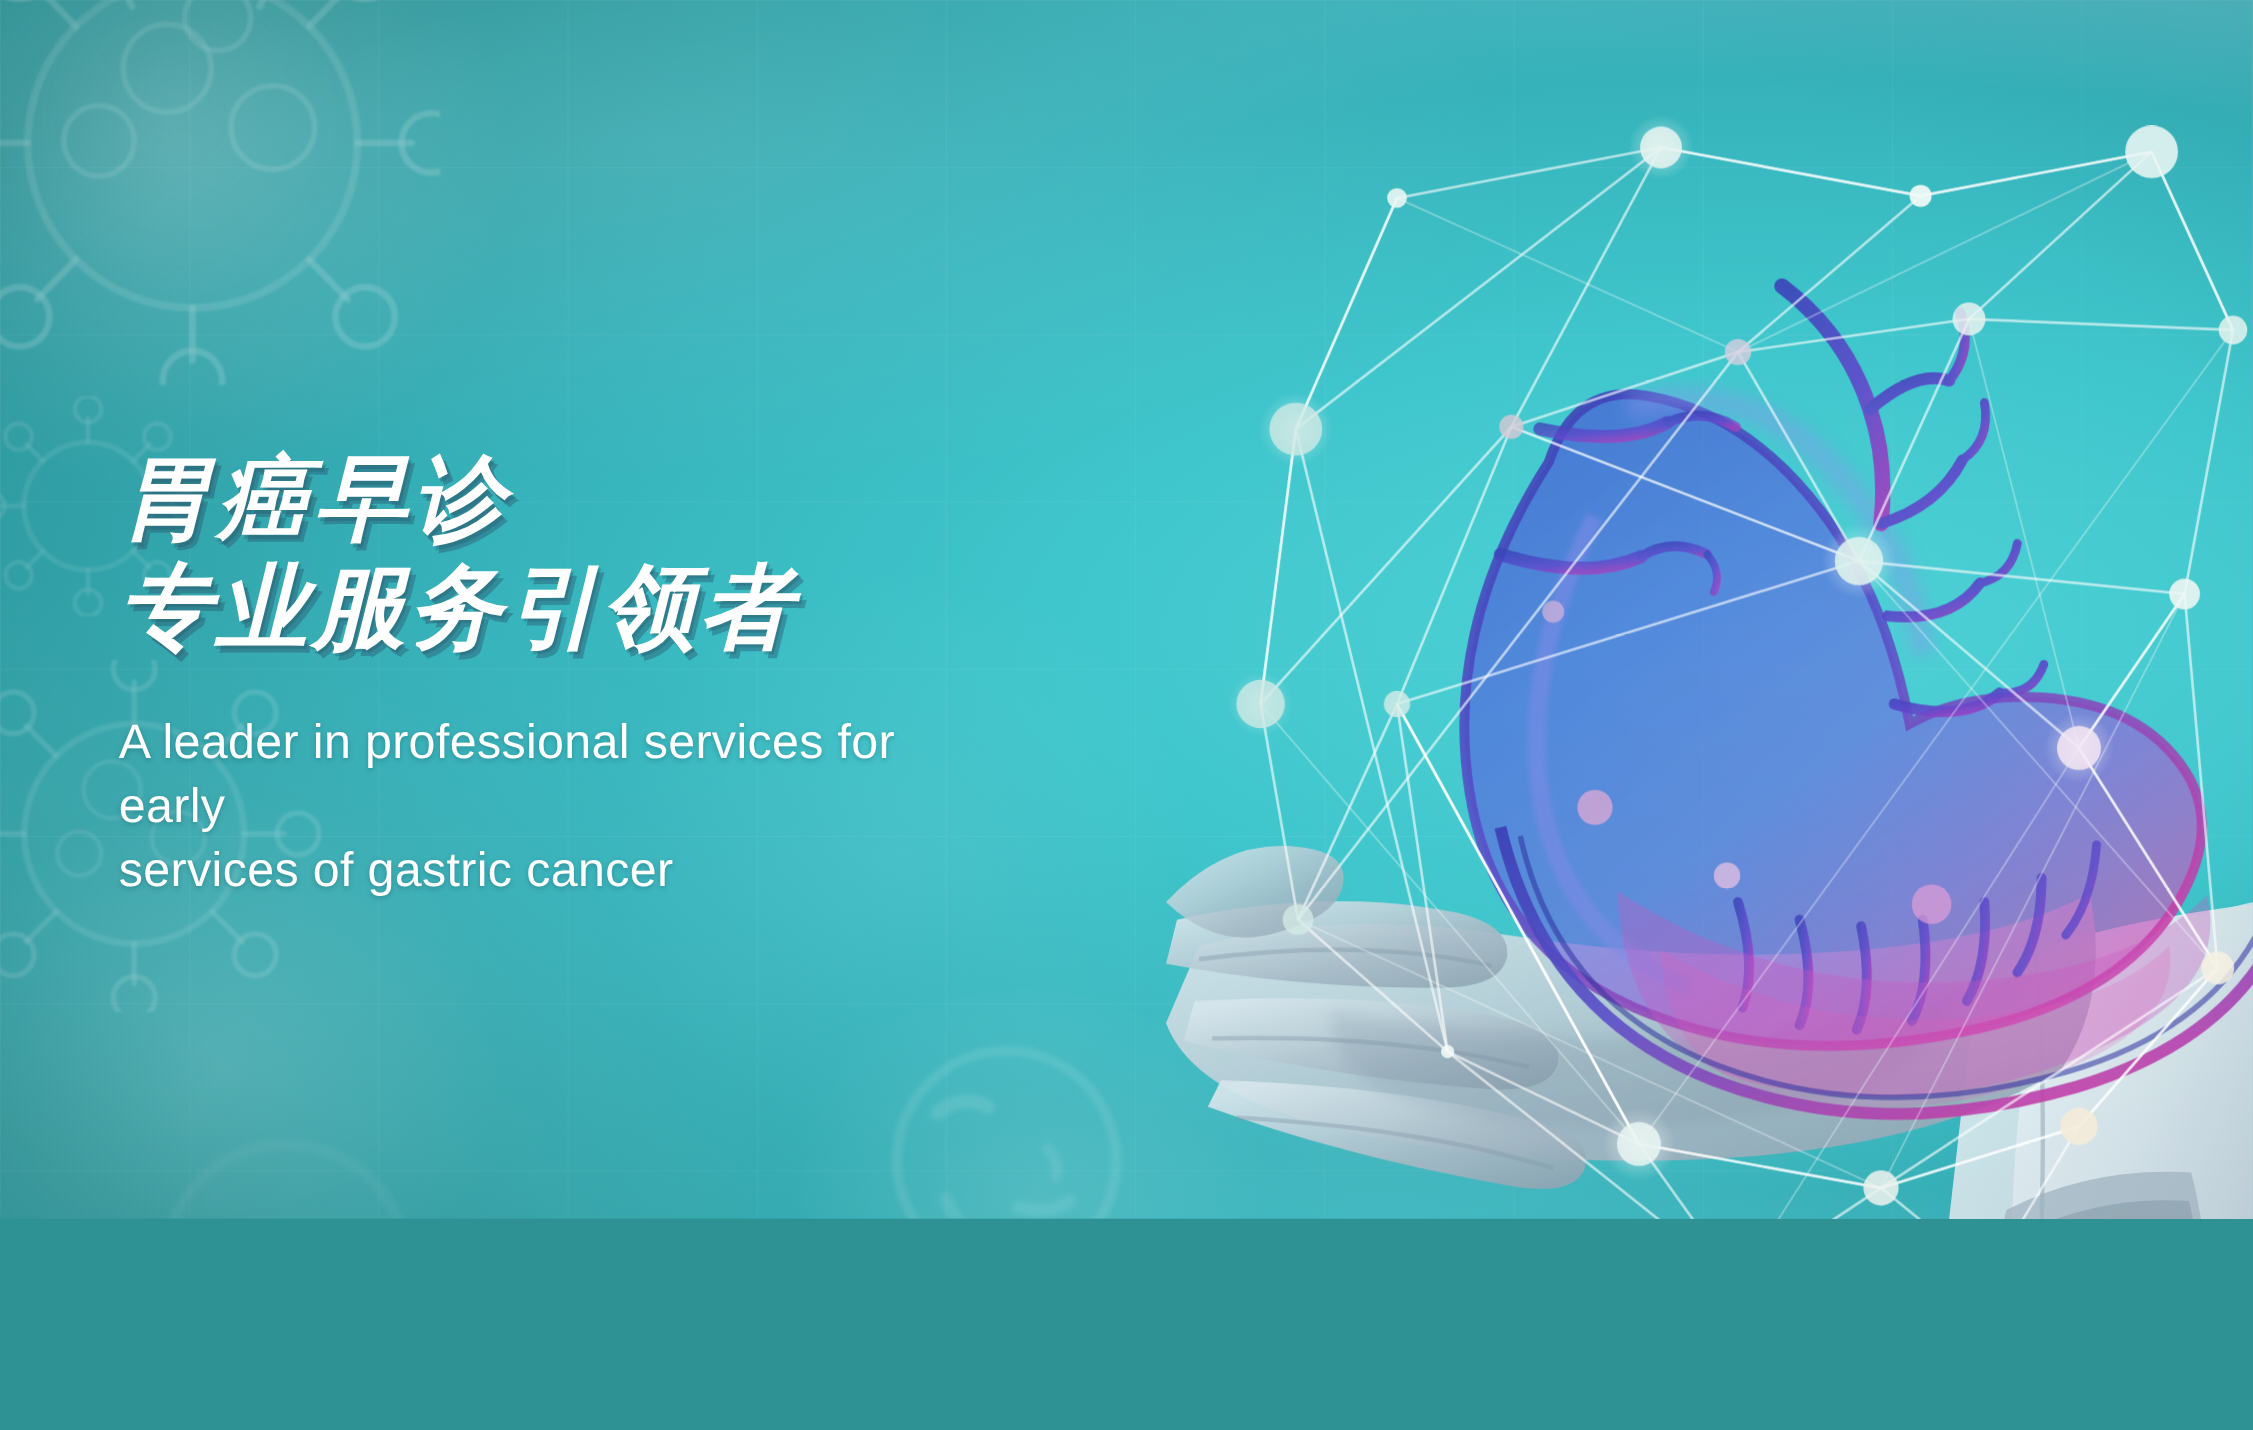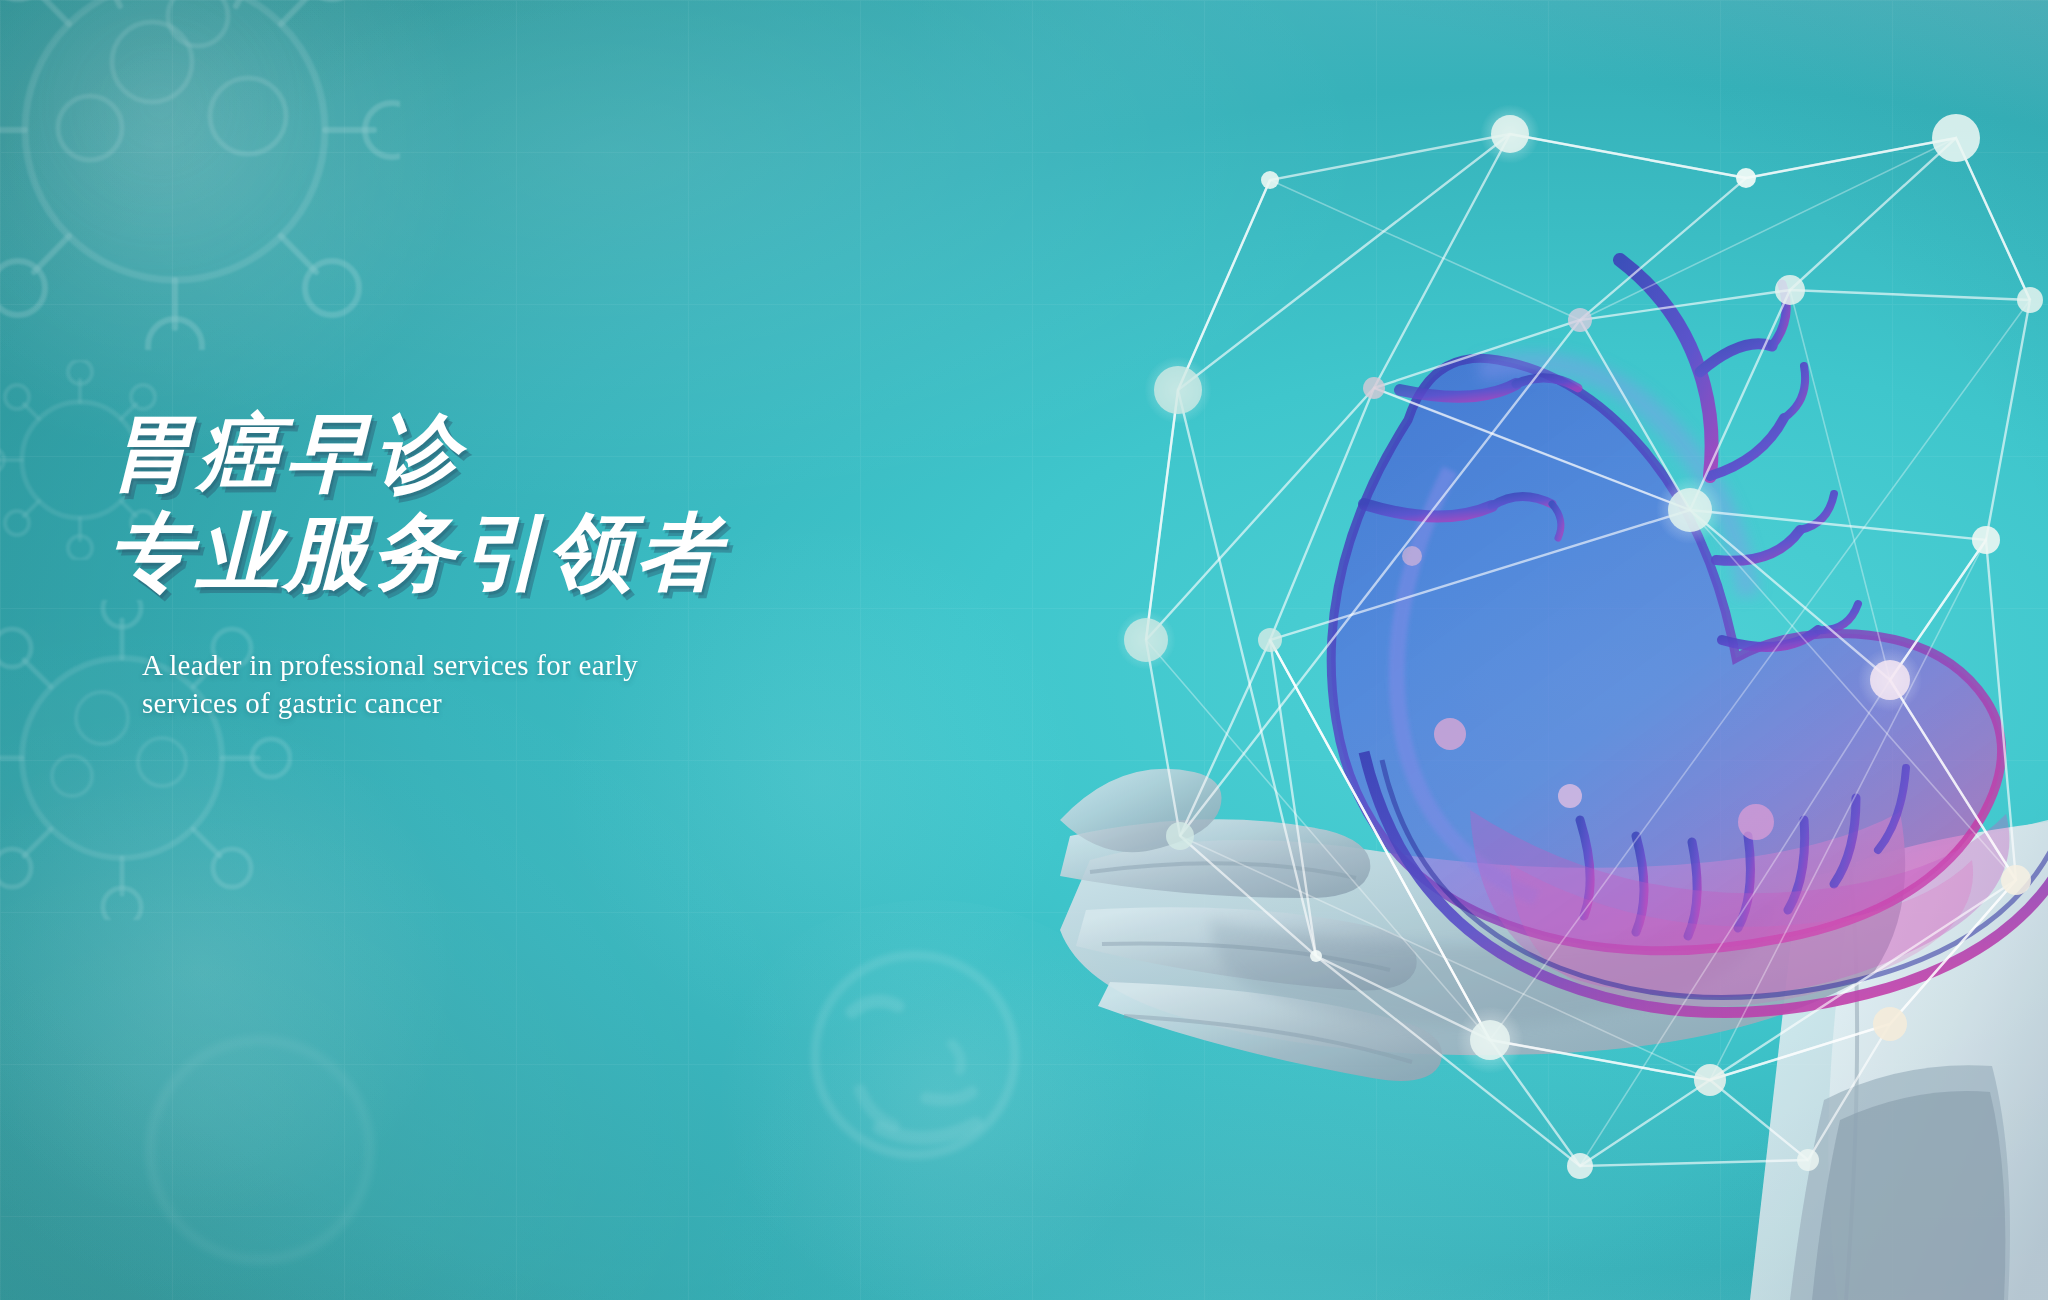--- a/index.html
+++ b/index.html
@@ -1,20 +1,20 @@
 <!DOCTYPE html>
 <html><head>
 <meta charset="utf-8">
 <style>
   html,body{margin:0;padding:0;background:#2e9295;}
   #banner{
     position:relative;
-    width:2048px;height:1300px;
+    width:2048px;height:1108px;
     overflow:hidden;
-    font-family:Liberation Serif, serif;
+    font-family:Liberation Sans, sans-serif;
     background:#2e9295;
   }
   
   .bg-base{
     position:absolute;inset:0;
     background:
       radial-gradient(ellipse 120% 95% at 78% 52%, #4fd2d6 0%, #3fc6cc 26%, #36b2ba 48%, rgba(46,150,155,0) 78%),
       radial-gradient(ellipse 85% 110% at 97% 6%, #8cc0cc 0%, #79b6c4 22%, rgba(110,175,190,0) 62%),
       radial-gradient(ellipse 90% 120% at 2% 44%, #2c8f94 0%, #2e9598 40%, rgba(46,149,152,0) 80%),
       linear-gradient(110deg,#2f9498 0%,#309ba0 22%,#35abb1 42%,#3dbec5 62%,#57c7cd 80%,#7fb8c4 100%);
@@ -52,27 +52,26 @@
     font-weight:bold;
     font-style:italic;
     letter-spacing:5px;
     white-space:nowrap;
     text-shadow:5px 6px 0 rgba(43,86,110,.42), 2px 3px 1px rgba(30,70,90,.30);
   }
   .headline .l2{letter-spacing:4px;}
   .subcopy{
     margin-top:44px;
     color:#ffffff;
-    font-size:29px;
+    font-size:44px;
     line-height:1.32;
     font-weight:400;
     letter-spacing:.3px;
     text-shadow:0 2px 5px rgba(20,80,92,.35);
     max-width:790px;
-    margin-left:34px;
   }
 
   
   .art{
     position:absolute;
     left:1150px;top:120px;
     width:898px;height:1180px;
     pointer-events:none;
   }
   .art svg{display:block;width:100%;height:100%;overflow:visible;}

